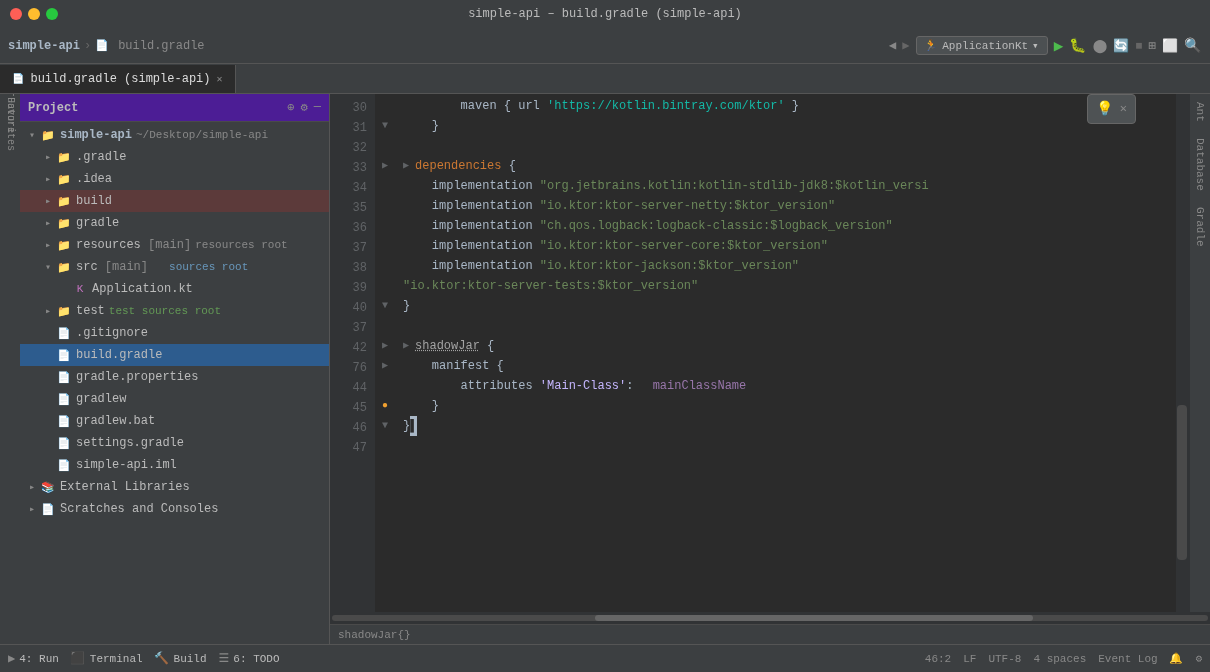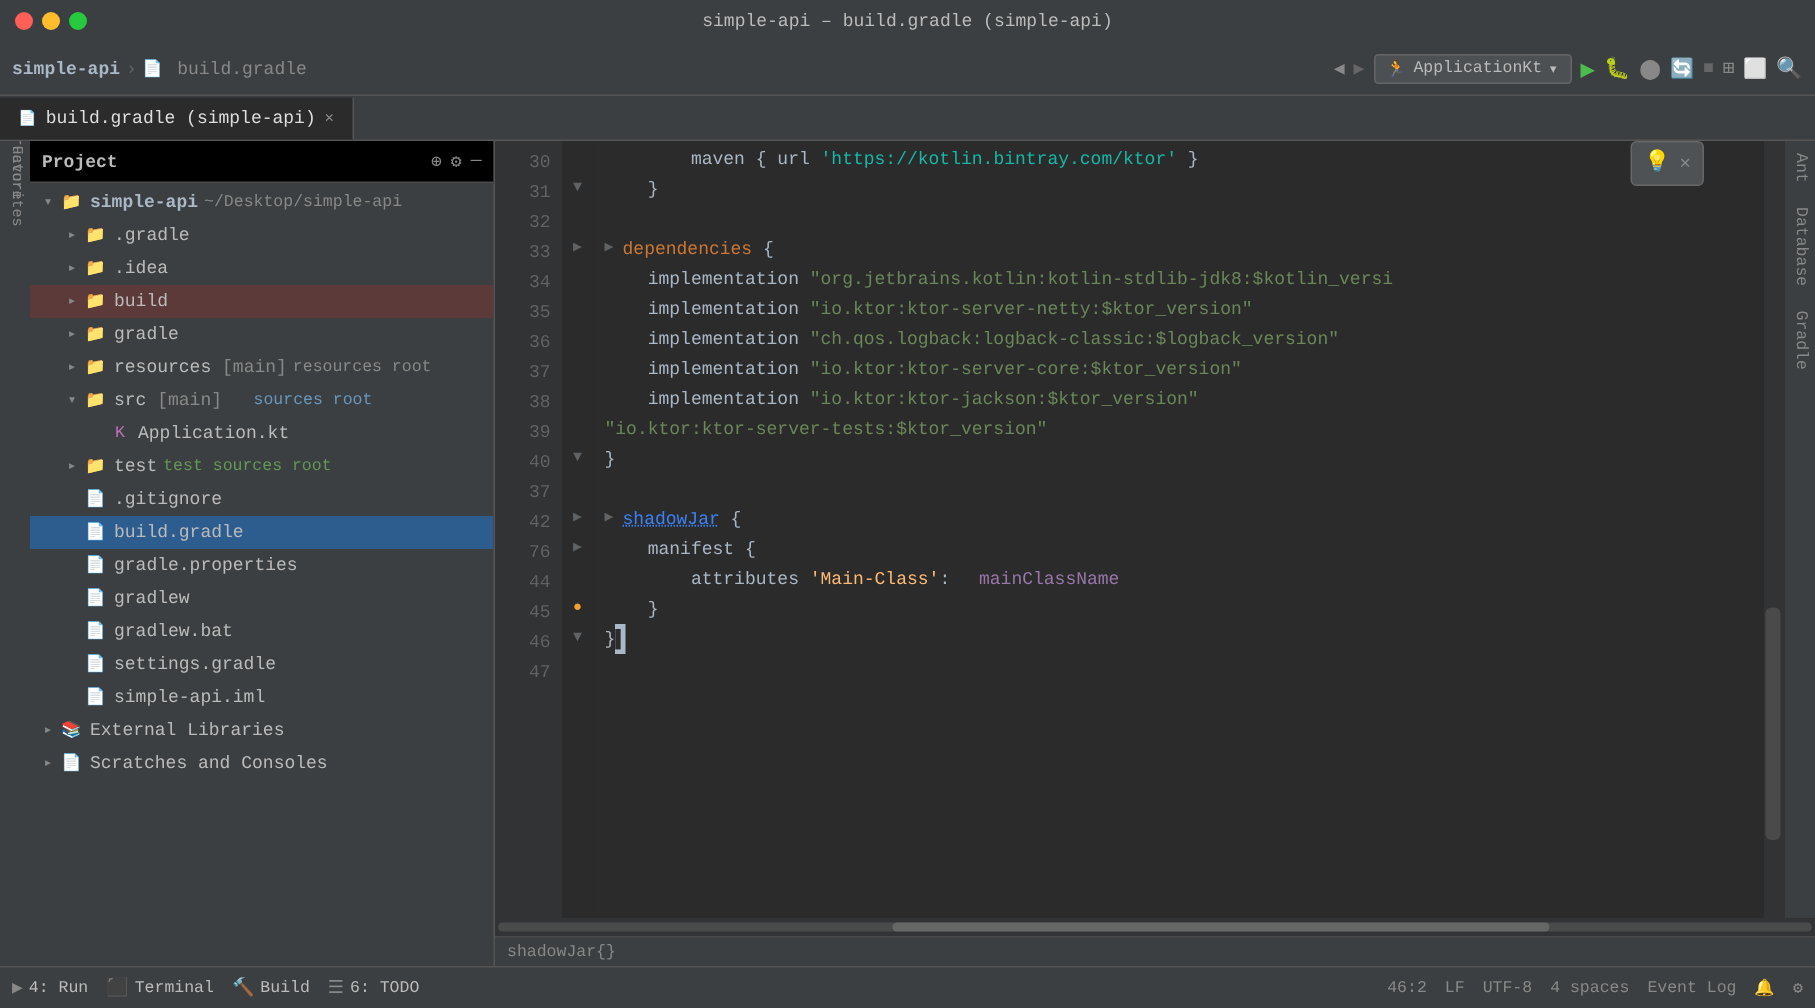--- a/index.html
+++ b/index.html
@@ -148,21 +148,21 @@
     
     .project-panel {
       width: 310px;
       background: #3c3f41;
       display: flex;
       flex-direction: column;
       border-right: 1px solid #555;
       overflow: hidden;
     }
     .panel-header {
-      background: #000000;
+      background: #4c1d95;
       padding: 4px 8px;
       display: flex;
       align-items: center;
       justify-content: space-between;
       border-bottom: 1px solid #4a4a4a;
       height: 28px;
     }
     .panel-title {
       color: #bbbbbb;
       font-size: 12px;
@@ -666,29 +666,29 @@
           <span style="color:#6a8759;">"io.ktor:ktor-server-tests:$ktor_version"</span>
         </div>
 
         <div class="code-line">
           <span style="color:#a9b7c6;">}</span>
         </div>
 
         <div class="code-line">&nbsp;</div>
 
         <div class="code-line">
-          <span style="color:#606366; font-size:10px; cursor:pointer;">▶ </span><span style="color:#3b82f6; text-decoration: underline dotted;">shadowJar</span><span style="color:#a9b7c6;"> {</span>
+          <span style="color:#606366; font-size:10px; cursor:pointer;">▶ </span><span style="color:#a3a3a3; text-decoration: underline dotted;">shadowJar</span><span style="color:#a9b7c6;"> {</span>
         </div>
 
         <div class="code-line">
           <span style="color:#a9b7c6;">&nbsp;&nbsp;&nbsp;&nbsp;manifest {</span>
         </div>
 
         <div class="code-line">
-          <span style="color:#a9b7c6;">&nbsp;&nbsp;&nbsp;&nbsp;&nbsp;&nbsp;&nbsp;&nbsp;attributes </span><span style="color:#fdba74;text-align:right;">'Main-Class'</span><span style="color:#a9b7c6;">: </span><span style="color:#9876aa;margin-left:12px;">mainClassName</span>
+          <span style="color:#a9b7c6;">&nbsp;&nbsp;&nbsp;&nbsp;&nbsp;&nbsp;&nbsp;&nbsp;attributes </span><span style="color:#c4b5fd;text-align:right;">'Main-Class'</span><span style="color:#a9b7c6;">: </span><span style="color:#9876aa;margin-left:12px;">mainClassName</span>
         </div>
 
         <div class="code-line">
           <span style="color:#a9b7c6;">&nbsp;&nbsp;&nbsp;&nbsp;}</span>
         </div>
 
         <div class="code-line">
           <span style="color:#a9b7c6;">}</span><span style="background:#a9b7c6; color:#2b2b2b; font-weight:bold;">▌</span>
         </div>
 

